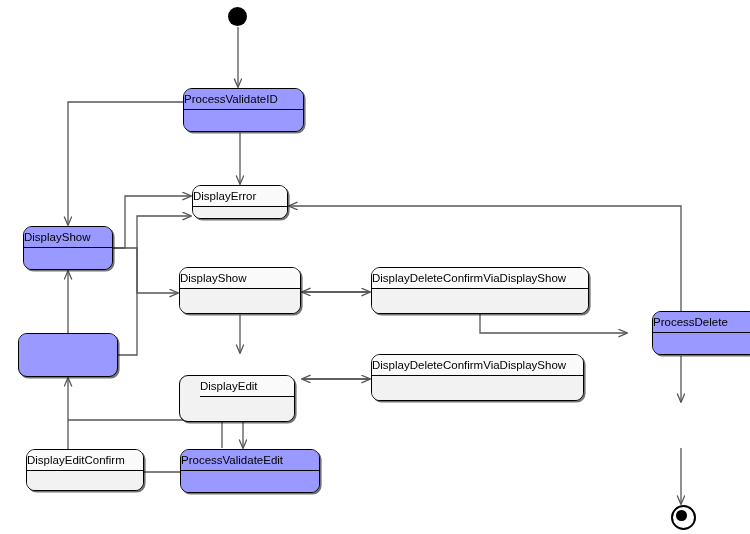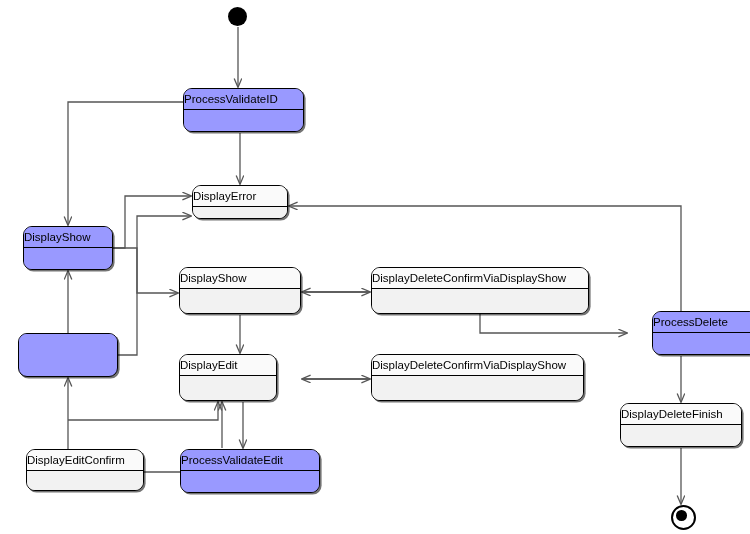--- a/index.html
+++ b/index.html
@@ -113,34 +113,30 @@
 
   <div class="node process" style="left:628px;top:311px;width:106px;height:44px;margin-left:24px;">
     <div class="title">ProcessDelete</div>
     <div class="body" style="height:21px;"></div>
   </div>
 
   <div class="node process" style="left:18px;top:333px;width:100px;height:44px;">
     <div class="body" style="height:21px;"></div>
   </div>
 
-  <div class="node display" style="left:179px;top:354px;width:98px;height:47px;">
+  <div class="node display" style="left:179px;top:375px;width:116px;height:47px;padding-left:20px;">
     <div class="title">DisplayEdit</div>
     <div class="body" style="height:24px;"></div>
   </div>
 
   <div class="node display" style="left:371px;top:354px;width:213px;height:47px;">
     <div class="title">DisplayDeleteConfirmViaDisplayShow</div>
     <div class="body" style="height:24px;"></div>
   </div>
 
-  <div class="node display" style="left:620px;top:403px;width:122px;height:44px;">
-    <div class="title">DisplayDeleteFinish</div>
-    <div class="body" style="height:21px;"></div>
-  </div>
 
   <div class="node display" style="left:26px;top:449px;width:118px;height:42px;">
     <div class="title">DisplayEditConfirm</div>
     <div class="body" style="height:19px;"></div>
   </div>
 
   <div class="node process" style="left:180px;top:449px;width:140px;height:44px;">
     <div class="title">ProcessValidateEdit</div>
     <div class="body" style="height:21px;"></div>
   </div>

